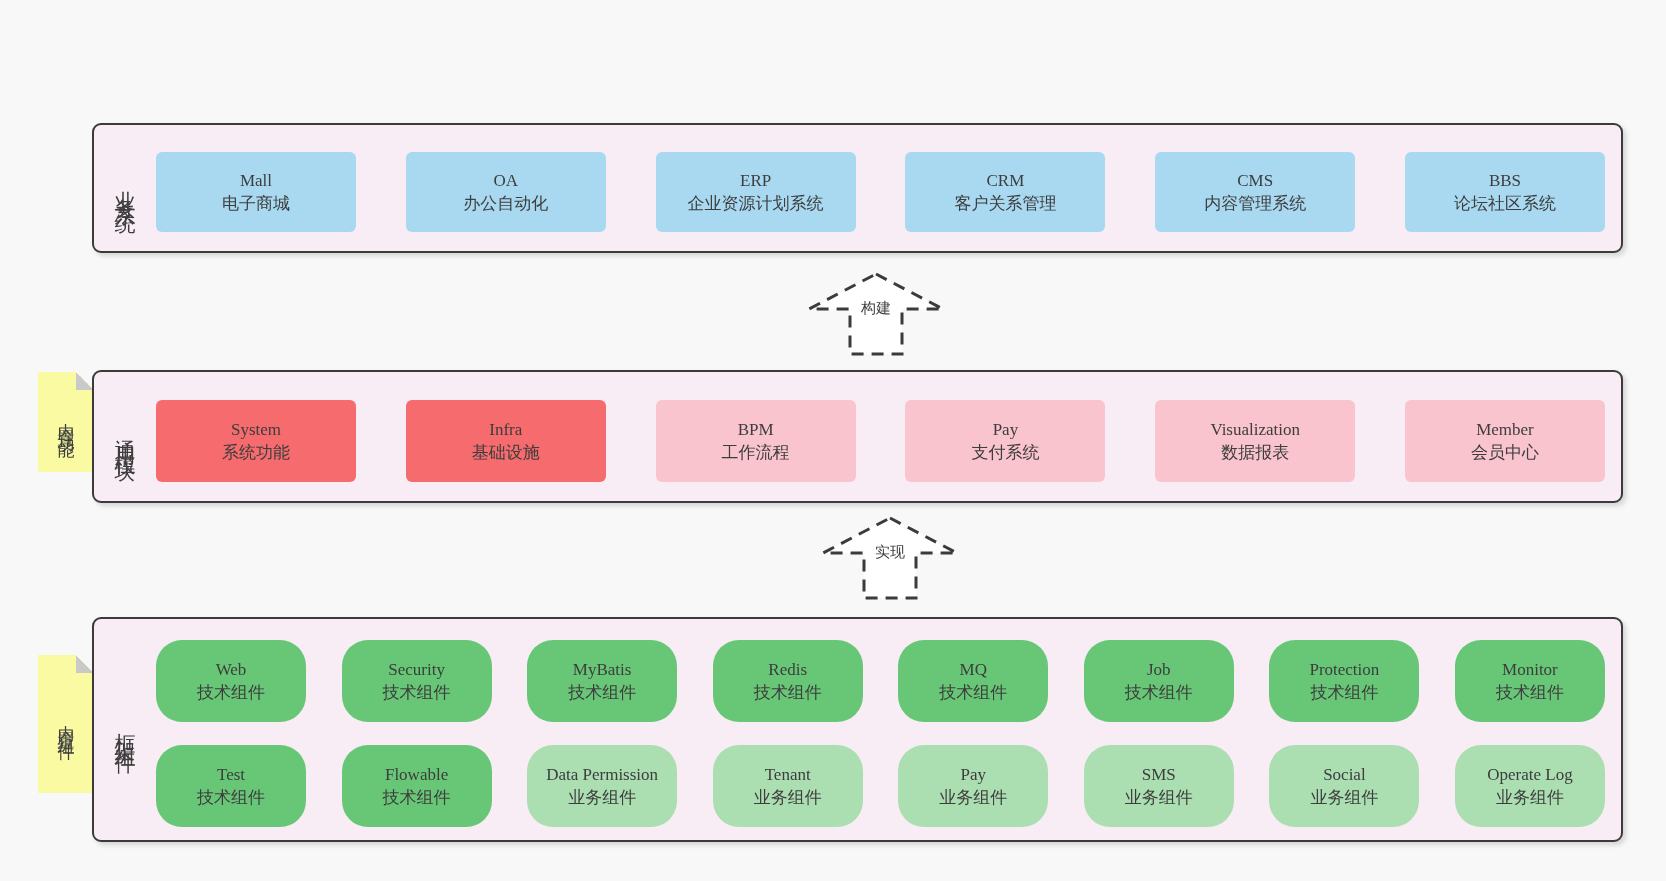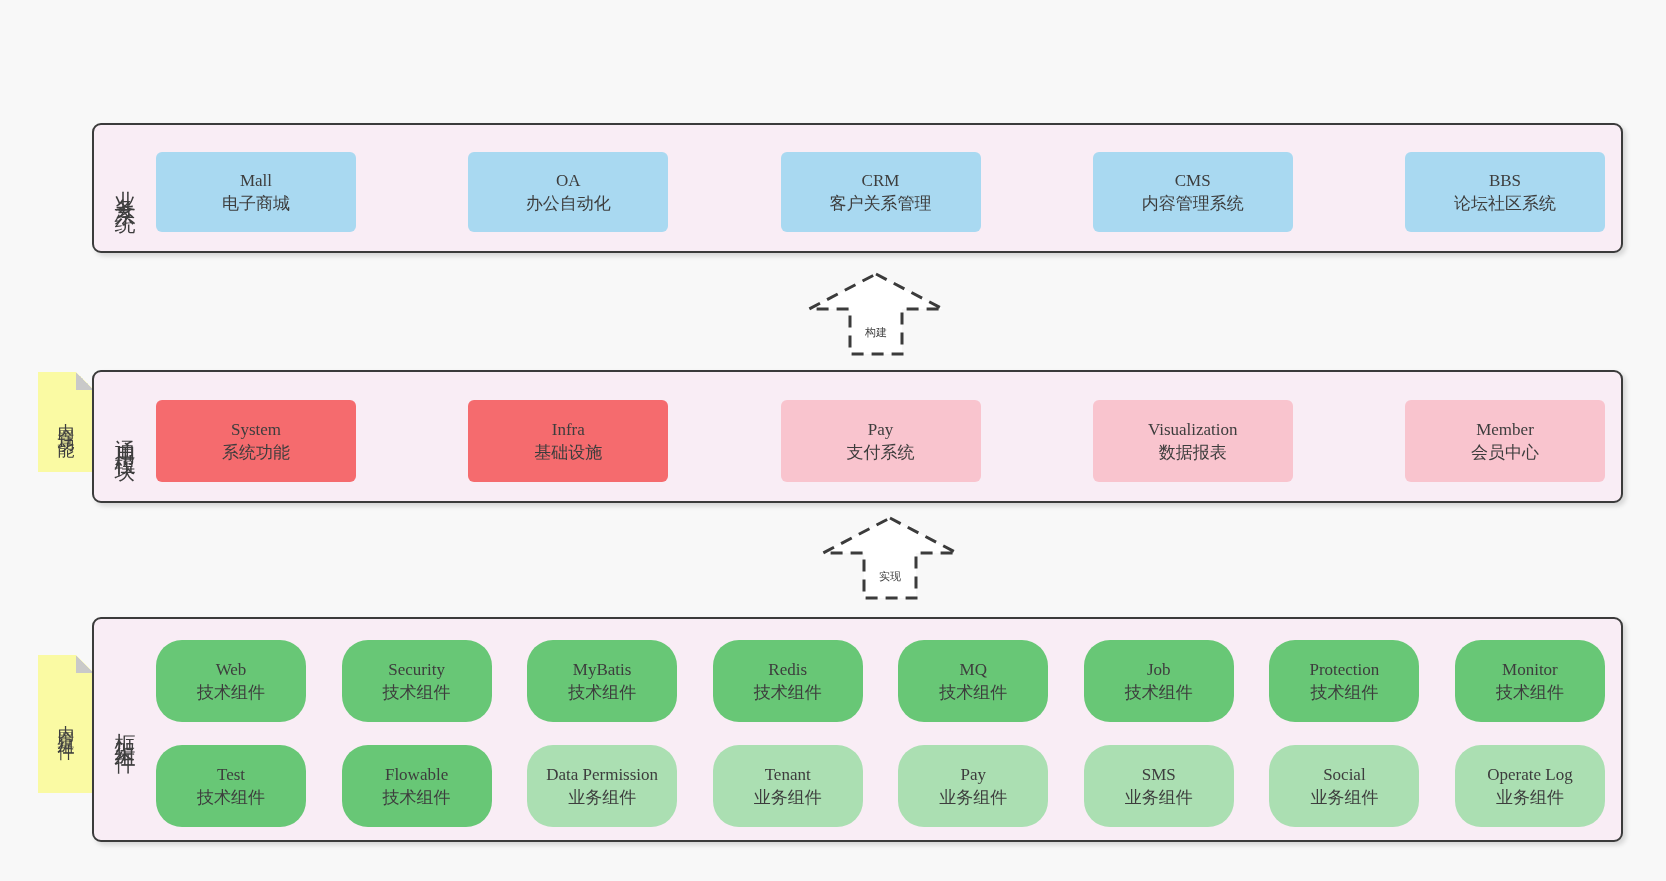--- a/index.html
+++ b/index.html
@@ -92,23 +92,23 @@
   }
   .arrow{
     position:absolute;
     width:140px;height:86px;
   }
   #arrow-build{left:806px;top:271px;}
   #arrow-implement{left:820px;top:515px;text-align:right;}
   .arrow svg{display:block;width:140px;height:86px;}
   .arrow-label{
     position:absolute;
-    left:50%;top:54px;
+    left:50%;top:28px;
     transform:translateX(-50%);
-    font-size:11px;
+    font-size:15px;
     background:#ffffff;
     padding:0 2px;
     white-space:nowrap;
     color:var(--text,#3d3d3d);
   }
 </style>
 </head>
 <body>
 
 <div class="canvas">
@@ -123,20 +123,24 @@
   <div class="panel" id="panel-business">
     <div class="side-label">业务系统</div>
     <div class="row-boxes">
       <div class="box w200 c-blue">
         <span>Mall</span>
         <span>电子商城</span>
       </div>
       <div class="box w200 c-blue">
         <span>OA</span>
         <span>办公自动化</span>
+      </div>
+      <div class="box w200 c-blue">
+        <span>ERP</span>
+        <span>企业资源计划系统</span>
       </div>
       <div class="box w200 c-blue">
         <span>CRM</span>
         <span>客户关系管理</span>
       </div>
       <div class="box w200 c-blue">
         <span>CMS</span>
         <span>内容管理系统</span>
       </div>
       <div class="box w200 c-blue">
@@ -158,20 +162,24 @@
     <div class="row-boxes">
       <div class="box w200 c-red">
         <span>System</span>
         <span>系统功能</span>
       </div>
       <div class="box w200 c-red">
         <span>Infra</span>
         <span>基础设施</span>
       </div>
       <div class="box w200 c-pink">
+        <span>BPM</span>
+        <span>工作流程</span>
+      </div>
+      <div class="box w200 c-pink">
         <span>Pay</span>
         <span>支付系统</span>
       </div>
       <div class="box w200 c-pink">
         <span>Visualization</span>
         <span>数据报表</span>
       </div>
       <div class="box w200 c-pink">
         <span>Member</span>
         <span>会员中心</span>

